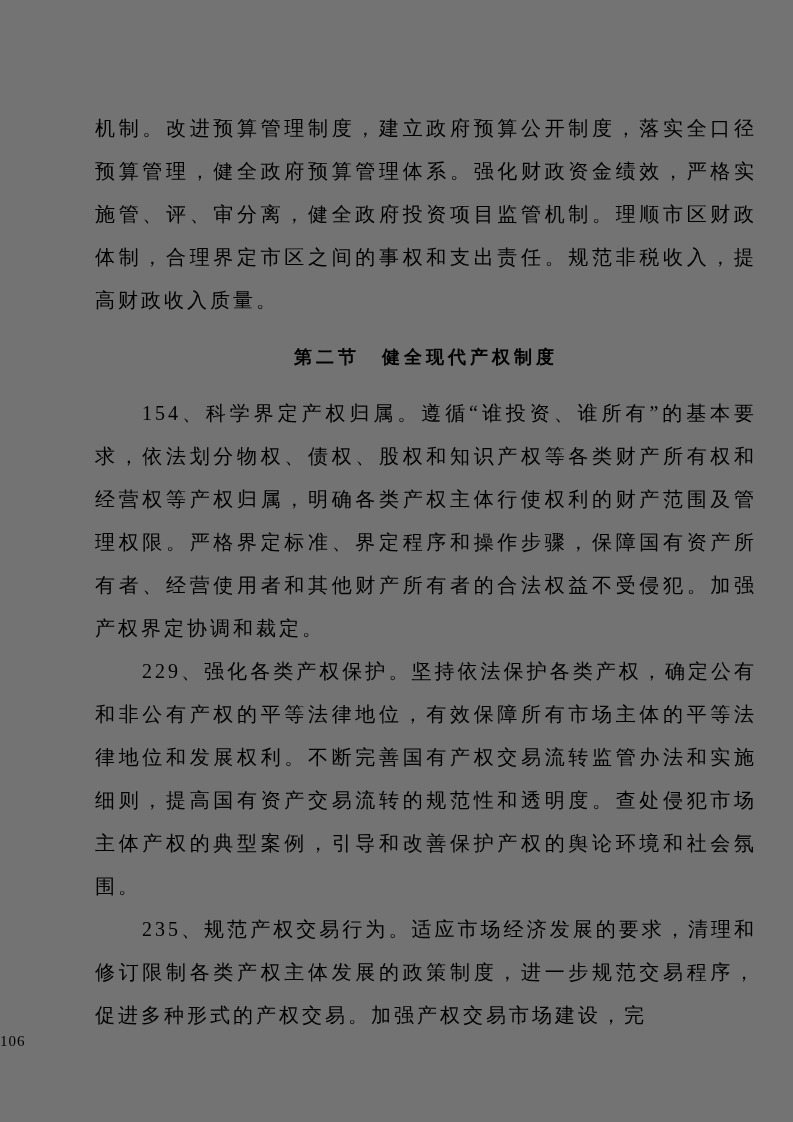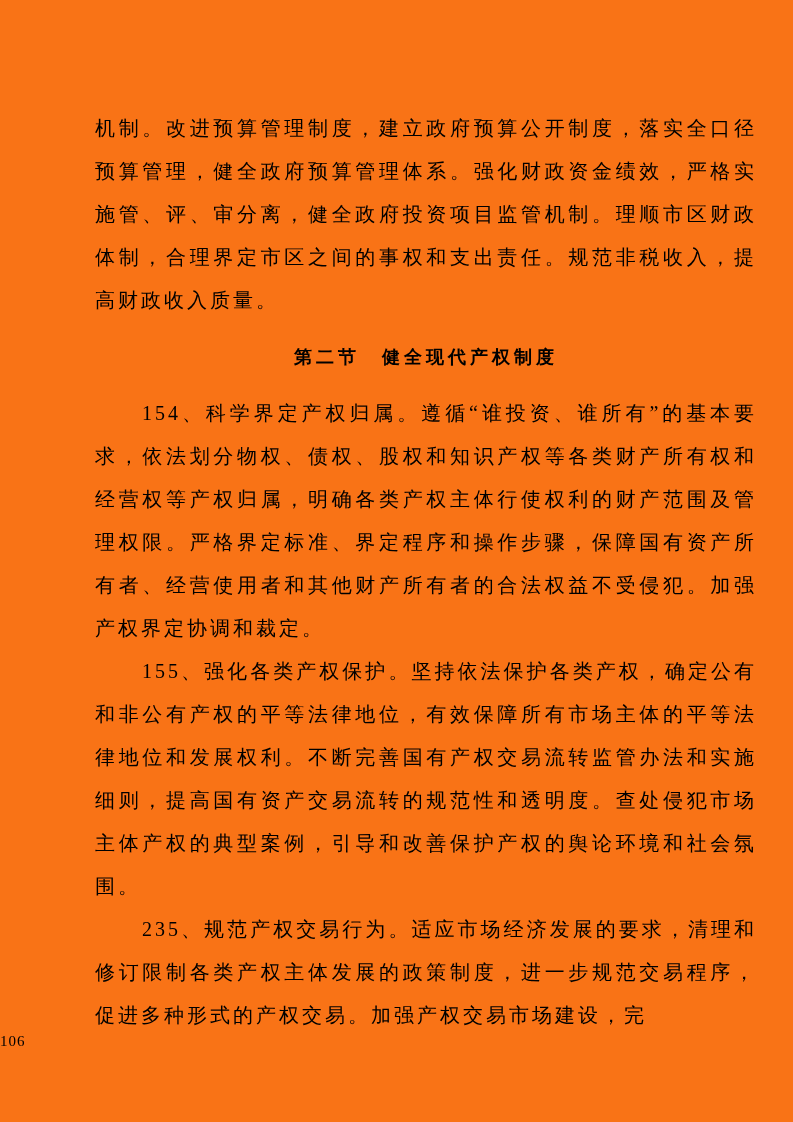--- a/index.html
+++ b/index.html
@@ -12,21 +12,21 @@
     background: #ffffff;
     color: #000000;
     font-family: "Liberation Serif", "DejaVu Serif", serif;
     overflow: hidden;
   }
   .page {
     position: relative;
     box-sizing: border-box;
     width: 793px;
     height: 1122px;
-    background: #f97316;
+    background: #737373;
     padding: 107px 36px 0 95px;
   }
   .body-para {
     margin: 0;
     font-size: 20px;
     line-height: 43px;
     letter-spacing: 3px;
     text-align: justify;
     text-justify: inter-character;
     color: #000000;
@@ -61,19 +61,19 @@
 <body>
 
 <div class="page">
 
   <p class="body-para">机制。改进预算管理制度，建立政府预算公开制度，落实全口径预算管理，健全政府预算管理体系。强化财政资金绩效，严格实施管、评、审分离，健全政府投资项目监管机制。理顺市区财政体制，合理界定市区之间的事权和支出责任。规范非税收入，提高财政收入质量。</p>
 
   <h2 class="section-heading">第二节　健全现代产权制度</h2>
 
   <p class="body-para indented"><span class="lead">154、科学界定产权归属。</span><span>遵循“谁投资、谁所有”的基本要求，依法划分物权、债权、股权和知识产权等各类财产所有权和经营权等产权归属，明确各类产权主体行使权利的财产范围及管理权限。严格界定标准、界定程序和操作步骤，保障国有资产所有者、经营使用者和其他财产所有者的合法权益不受侵犯。加强产权界定协调和裁定。</span></p>
 
-  <p class="body-para indented"><span class="lead">155、强化各类产权保护。</span><span>坚持依法保护各类产权，确定公有和非公有产权的平等法律地位，有效保障所有市场主体的平等法律地位和发展权利。不断完善国有产权交易流转监管办法和实施细则，提高国有资产交易流转的规范性和透明度。查处侵犯市场主体产权的典型案例，引导和改善保护产权的舆论环境和社会氛围。</span></p>
+  <p class="body-para indented"><span class="lead">229、强化各类产权保护。</span><span>坚持依法保护各类产权，确定公有和非公有产权的平等法律地位，有效保障所有市场主体的平等法律地位和发展权利。不断完善国有产权交易流转监管办法和实施细则，提高国有资产交易流转的规范性和透明度。查处侵犯市场主体产权的典型案例，引导和改善保护产权的舆论环境和社会氛围。</span></p>
 
   <p class="body-para indented"><span class="lead">235、规范产权交易行为。</span><span>适应市场经济发展的要求，清理和修订限制各类产权主体发展的政策制度，进一步规范交易程序，促进多种形式的产权交易。加强产权交易市场建设，完</span></p>
 
   <div class="page-number">106</div>
 
 </div>
 
 </body></html>

